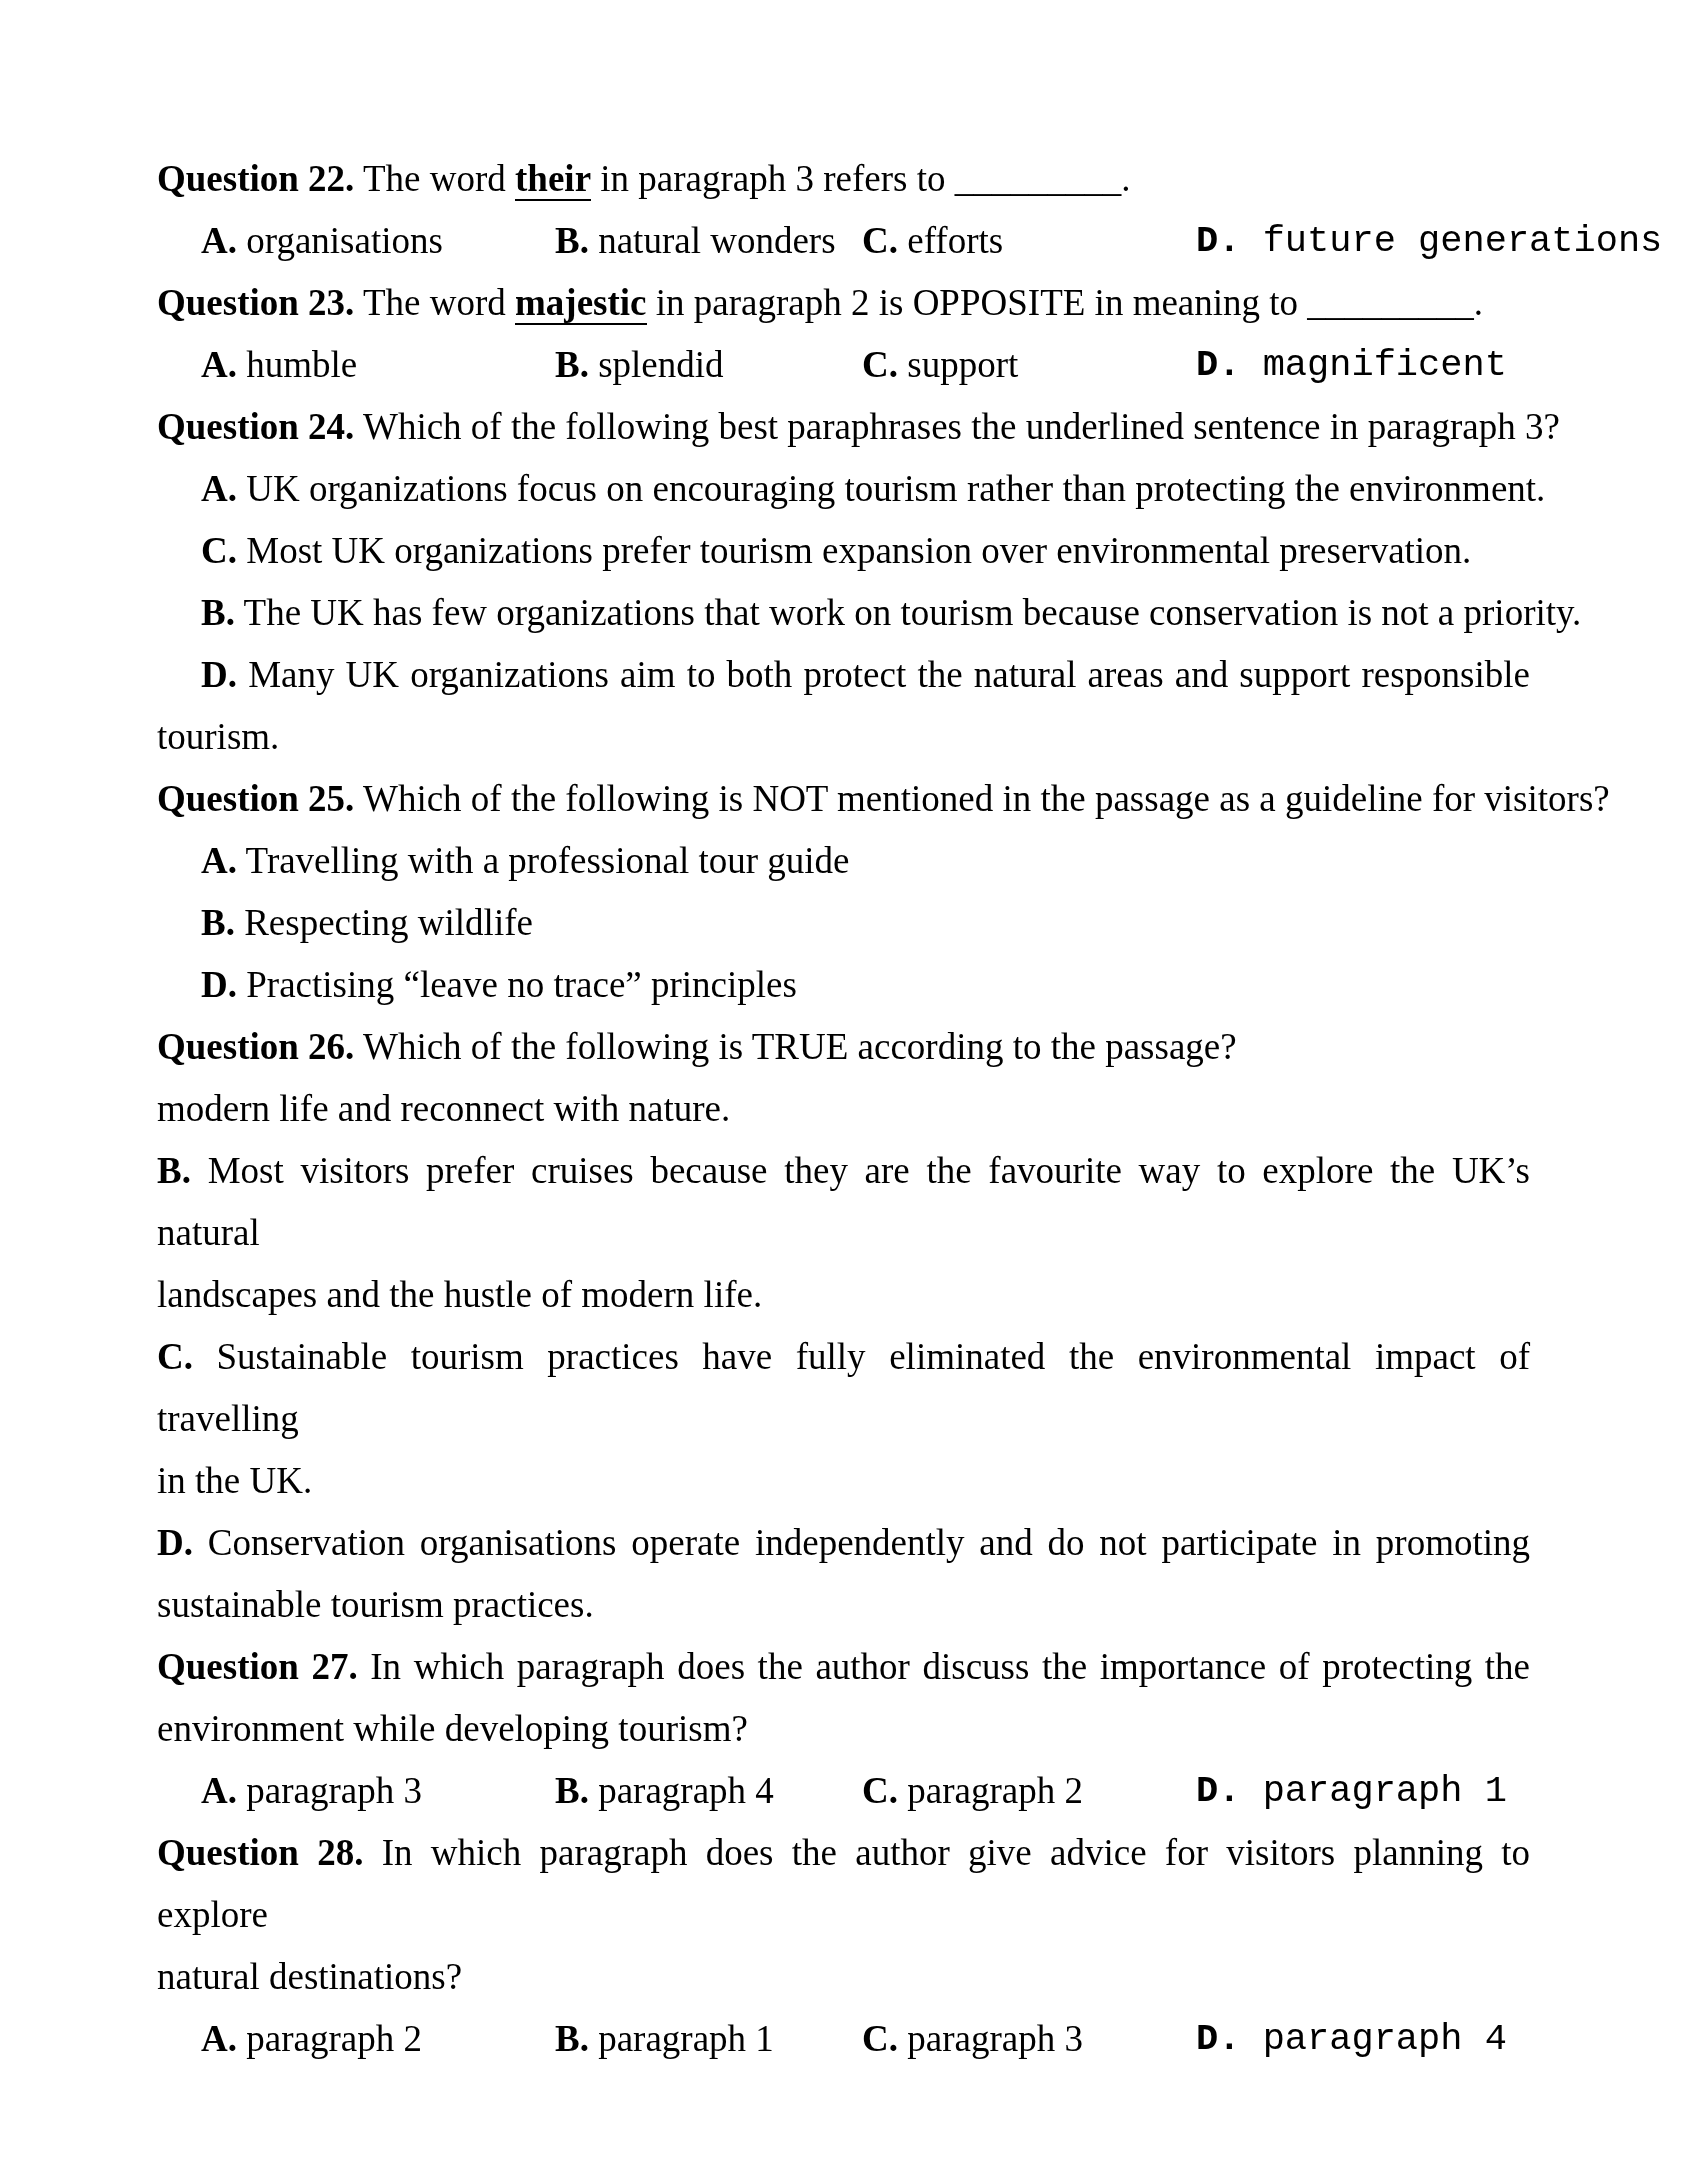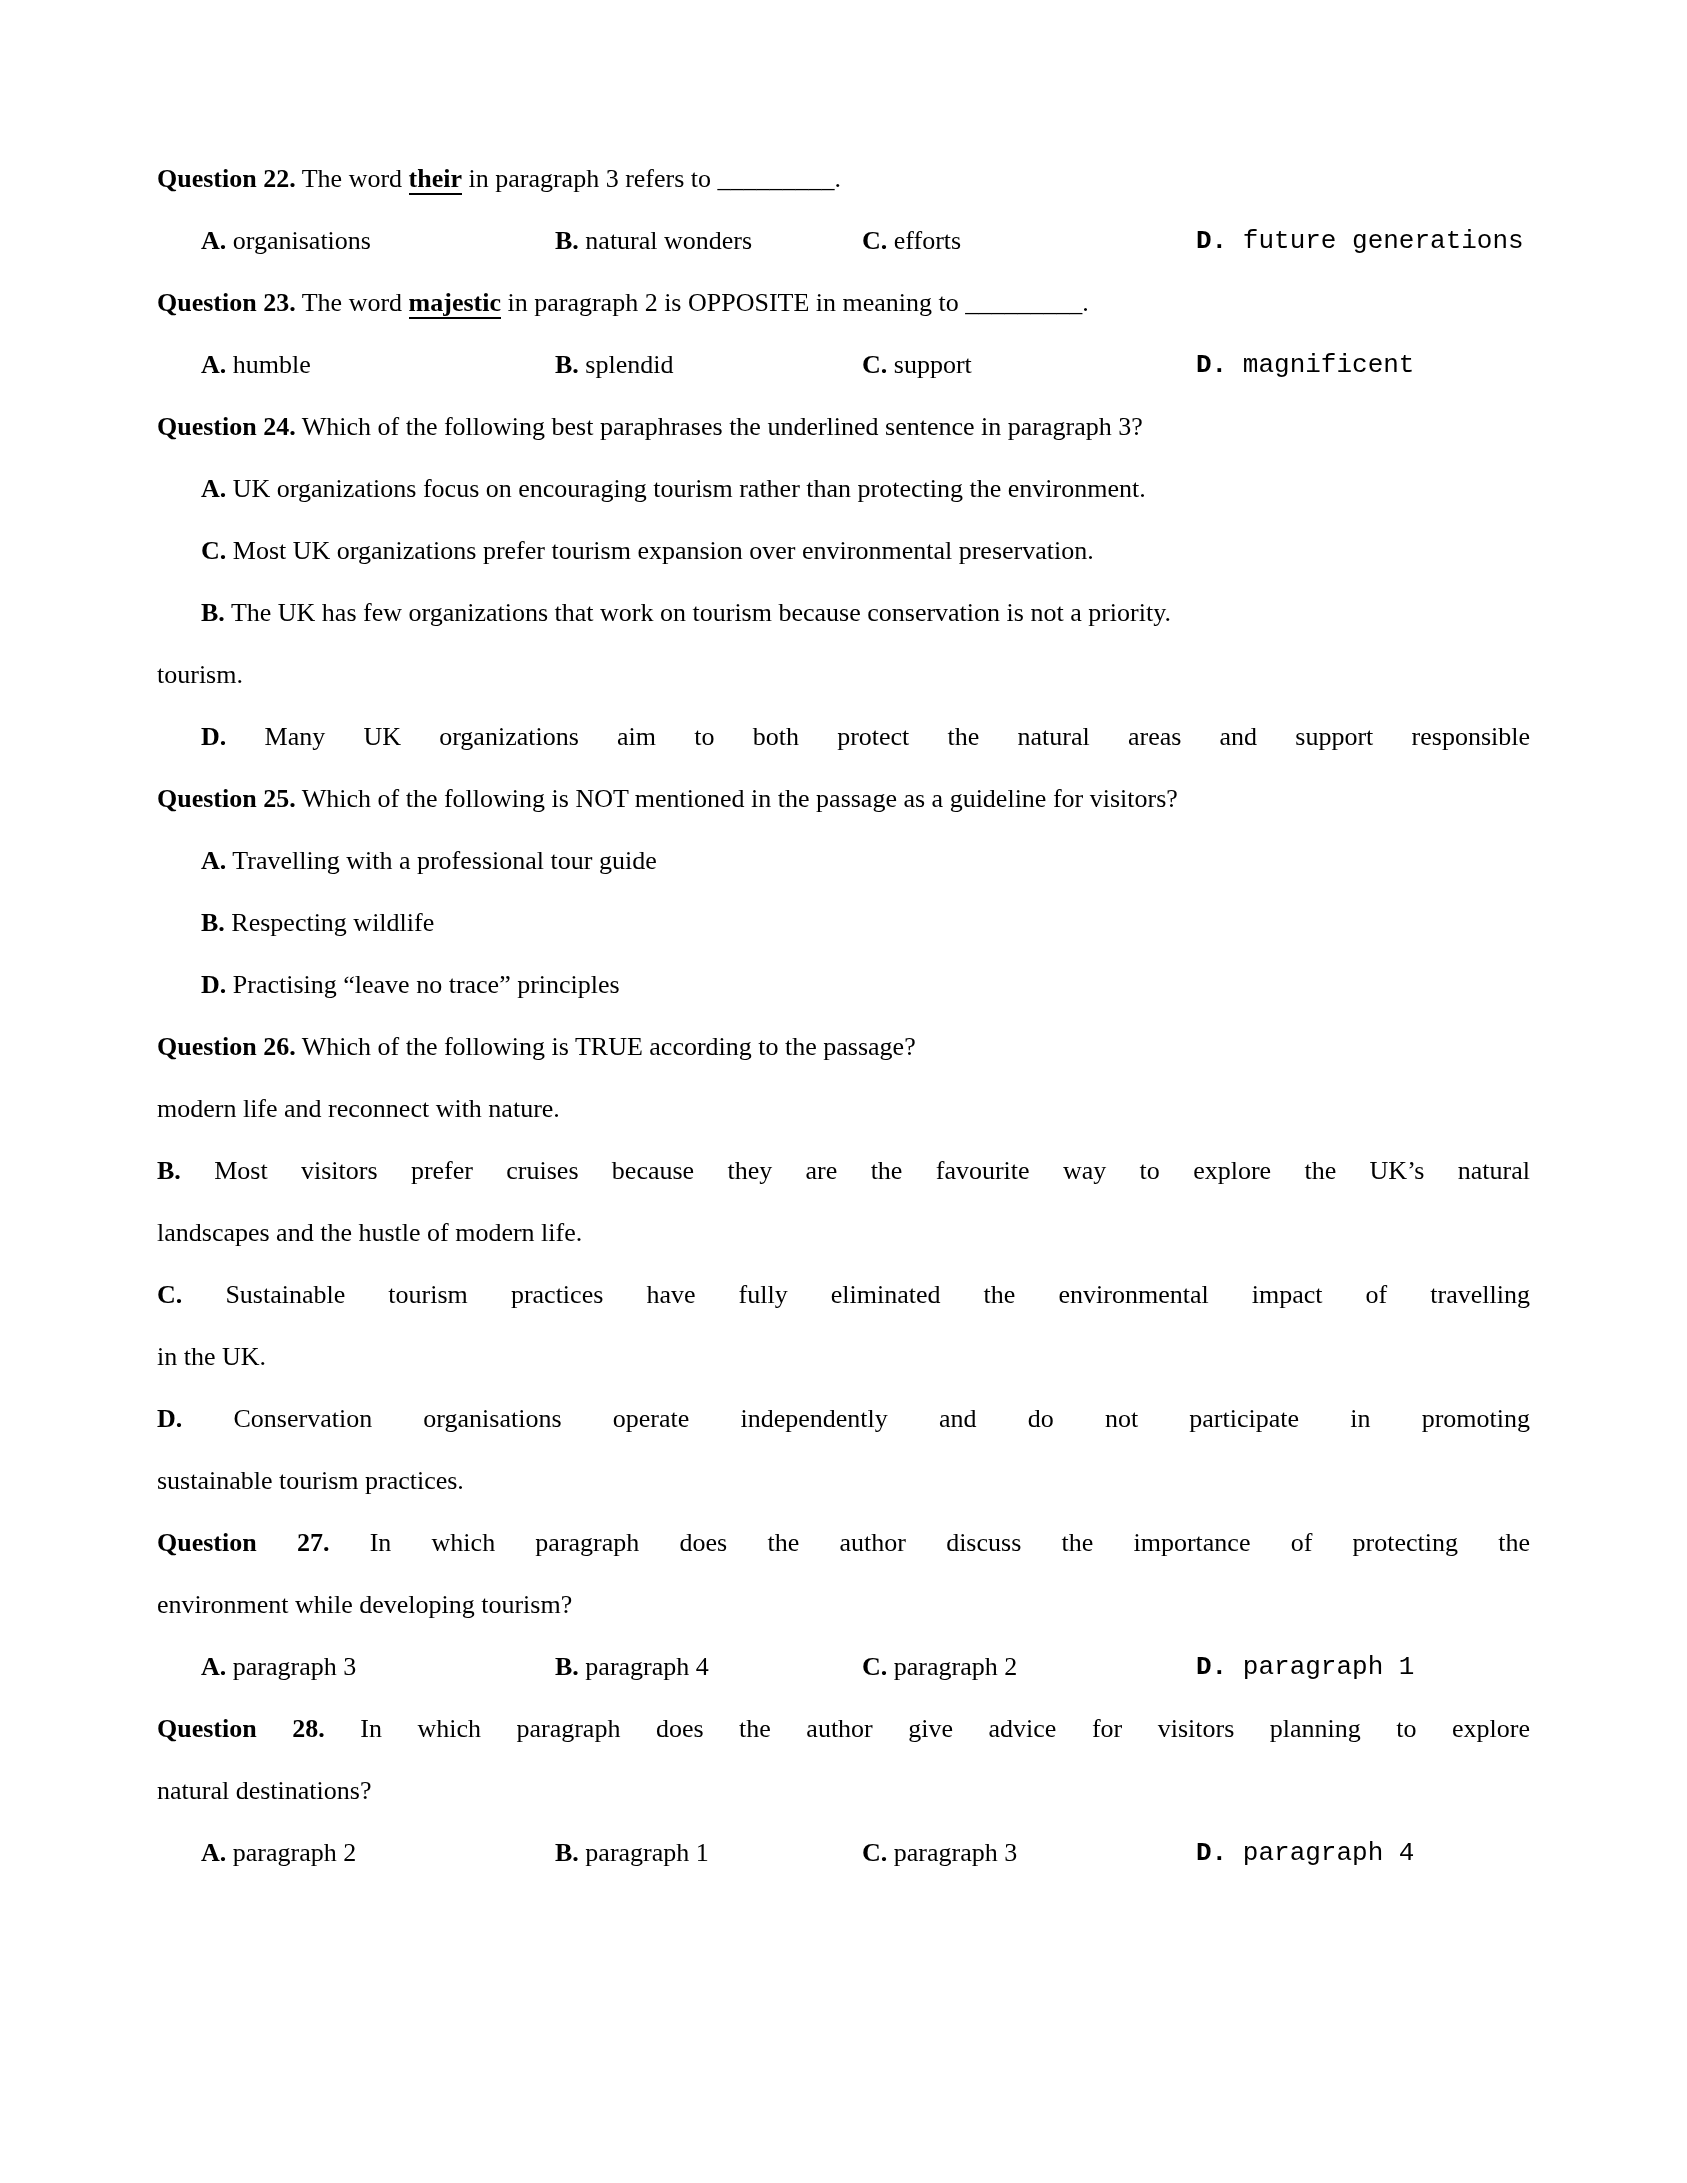--- a/index.html
+++ b/index.html
@@ -11,21 +11,21 @@
     background: #ffffff;
     color: #000000;
     font-family: "Liberation Serif", "DejaVu Serif", serif;
     overflow: hidden;
   }
   .content {
     position: absolute;
     left: 157px;
     top: 148px;
     width: 1373px;
-    font-size: 26px;
+    font-size: 37px;
     line-height: 62px;
   }
   .content div { margin: 0; padding: 0; }
   b, .bold { font-weight: 700; }
   .kw { font-weight: 700; border-bottom: 2.6px solid #000; }
   .line { display: block; }
   .nowrap { white-space: nowrap; }
   
   .jline { text-align: justify; text-align-last: justify; text-justify: inter-word; }
   
@@ -65,22 +65,22 @@
         <span class="cell cd"><b>D.</b> <span>magnificent</span></span>
       </div>
     </div>
 
     <div>
       <div class="line nowrap"><b>Question 24.</b> <span>Which of the following best paraphrases the underlined sentence in paragraph 3?</span></div>
       <div class="line ind nowrap"><b>A.</b> <span>UK organizations focus on encouraging tourism rather than protecting the environment.</span></div>
       <div class="line ind nowrap"><b>C.</b> <span>Most UK organizations prefer tourism expansion over environmental preservation.</span></div>
       <div class="line ind nowrap"><b>B.</b> <span>The UK has few organizations that work on tourism because conservation is not a priority.</span></div>
       <div>
+        <div class="line jline ind"><b>D.</b> <span>Many UK organizations aim to both protect the natural areas and support responsible</span></div>
         <div class="line"><span>tourism.</span></div>
-        <div class="line jline ind"><b>D.</b> <span>Many UK organizations aim to both protect the natural areas and support responsible</span></div>
       </div>
     </div>
 
     <div>
       <div class="line nowrap"><b>Question 25.</b> <span>Which of the following is NOT mentioned in the passage as a guideline for visitors?</span></div>
       <div class="line ind nowrap"><b>A.</b> <span>Travelling with a professional tour guide</span></div>
       <div class="line ind nowrap"><b>B.</b> <span>Respecting wildlife</span></div>
       <div class="line ind nowrap"><b>D.</b> <span>Practising “leave no trace” principles</span></div>
     </div>
 

